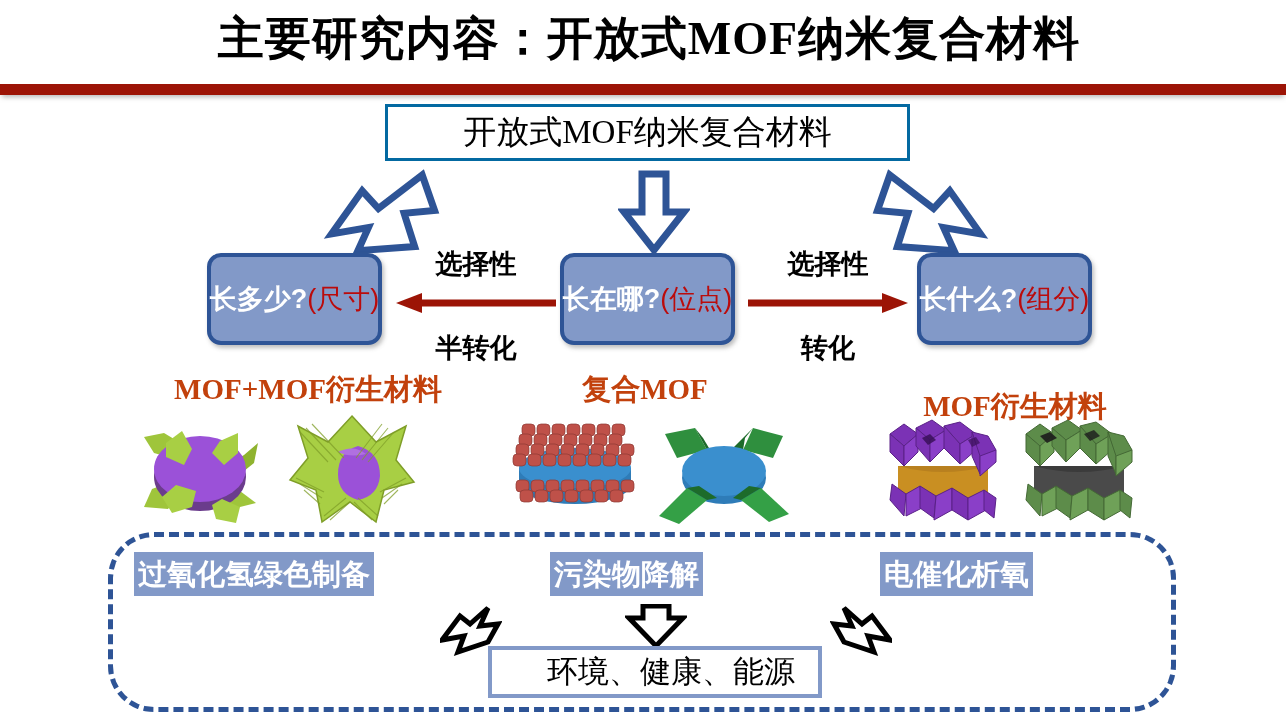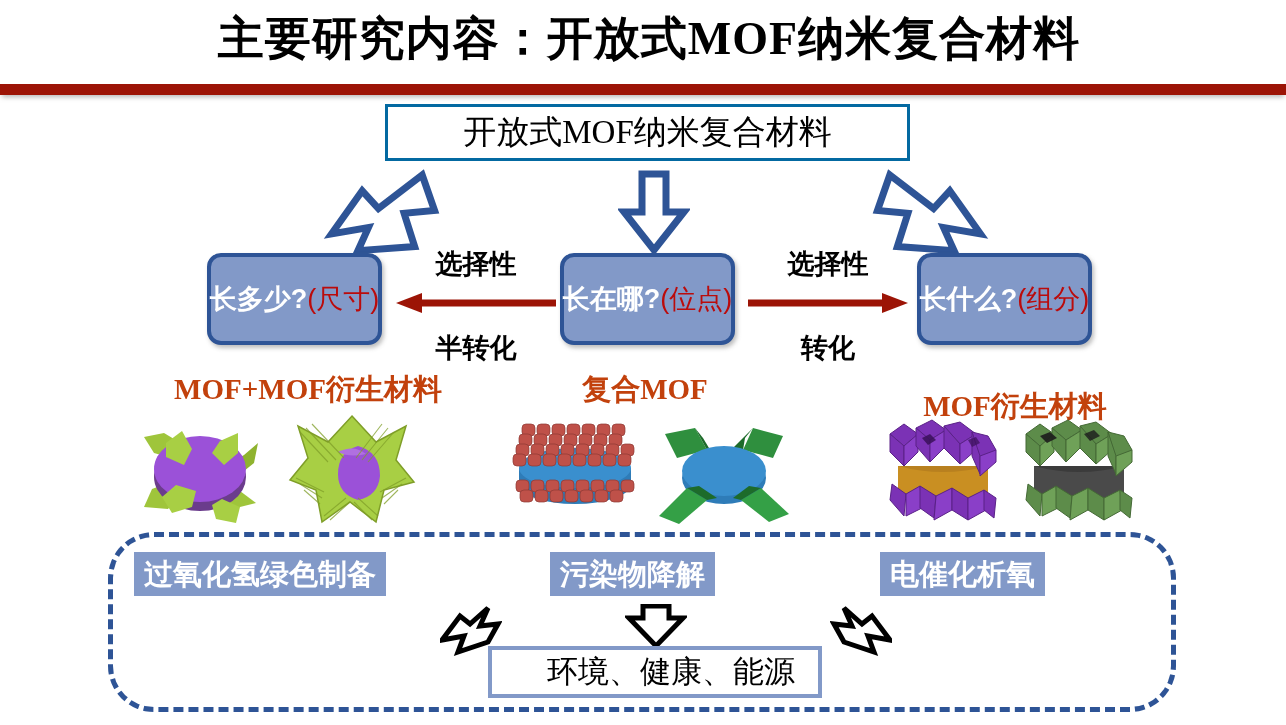--- a/index.html
+++ b/index.html
@@ -161,21 +161,21 @@
   }
   .app-badge {
     position: absolute;
     background: #8299c8;
     color: #ffffff;
     font-family: "Liberation Sans", "DejaVu Sans", sans-serif;
     font-weight: bold;
     font-size: 29px;
     line-height: 44px;
     height: 44px;
-    padding: 0 10px;
+    padding: 0 4px;
     white-space: nowrap;
     text-align: center;
   }
   #badge-1 { left: 134px; top: 552px; }
   #badge-2 { left: 550px; top: 552px; }
   #badge-3 { left: 880px; top: 552px; }
 
   .outcome-box {
     position: absolute;
     left: 488px;

